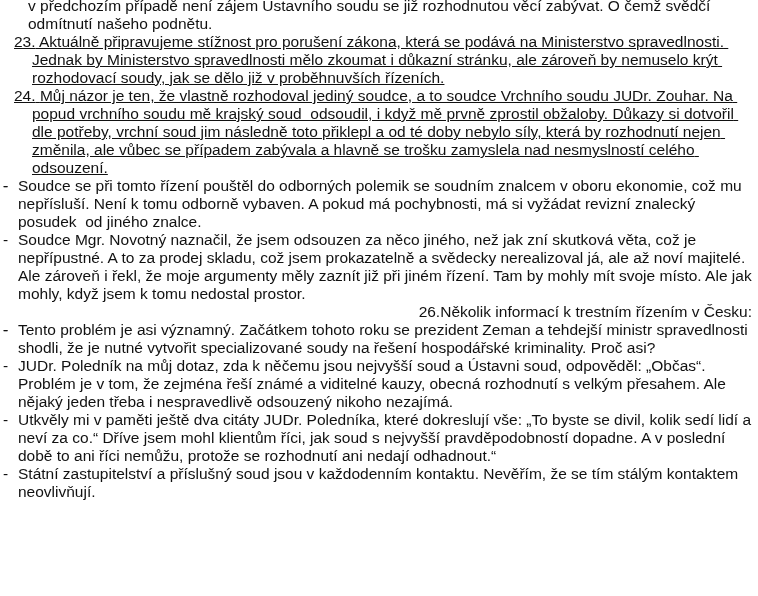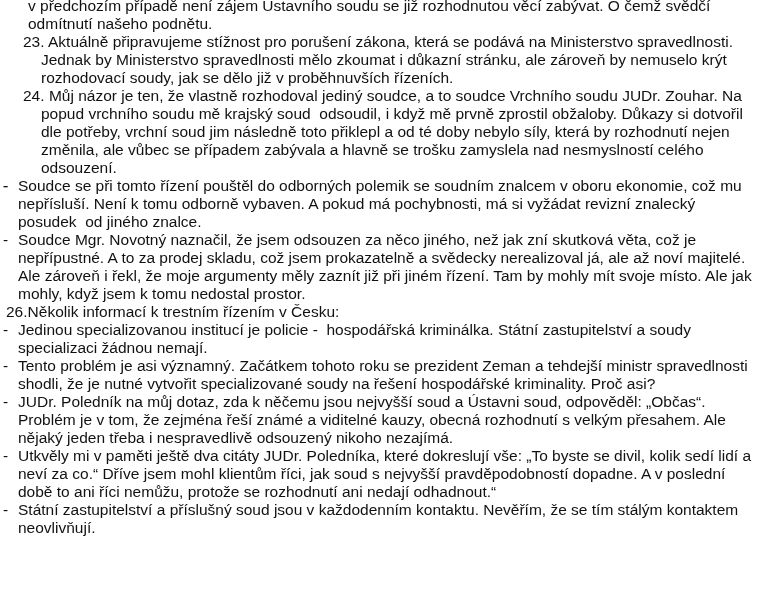--- a/index.html
+++ b/index.html
@@ -17,23 +17,23 @@
     color: #111111;
     margin-top: -3px;
     padding-right: 6px;
     box-sizing: border-box;
     width: 758px;
   }
   .block { position: relative; }
   
   .continuation { padding-left: 28px; }
   
-  .numbered { padding-left: 41px; text-indent: -18px; }
+  .numbered { padding-left: 32px; text-indent: -18px; text-decoration: underline; }
   
-  .numbered-tight { padding-left: 28px; text-indent: -22px; }
+  .numbered-tight { padding-left: 28px; text-indent: -22px; text-align: right; }
   
   .bullet { padding-left: 18px; }
   .bullet .marker { position: absolute; left: 3px; top: 0; }
   .txt { white-space: pre-wrap; }
 </style>
 </head>
 <body>
 
 <div class="doc">
 
@@ -45,21 +45,21 @@
 
 
   <div class="block bullet"><span class="marker">-</span></div>
 
   <div class="block bullet"><span class="marker">-</span><span class="txt">Soudce se při tomto řízení pouštěl do odborných polemik se soudním znalcem v oboru ekonomie, což mu nepřísluší. Není k tomu odborně vybaven. A pokud má pochybnosti, má si vyžádat revizní znalecký posudek  od jiného znalce.</span></div>
 
   <div class="block bullet"><span class="marker">-</span><span class="txt">Soudce Mgr. Novotný naznačil, že jsem odsouzen za něco jiného, než jak zní skutková věta, což je nepřípustné. A to za prodej skladu, což jsem prokazatelně a svědecky nerealizoval já, ale až noví majitelé. Ale zároveň i řekl, že moje argumenty měly zaznít již při jiném řízení. Tam by mohly mít svoje místo. Ale jak mohly, když jsem k tomu nedostal prostor.</span></div>
 
   <div class="block numbered-tight"><span class="num">26.</span><span class="txt">Několik informací k trestním řízením v Česku:</span></div>
 
-  <div class="block bullet"><span class="marker">-</span><span class="txt">Jedinou specializovanou institucí je policie -  hospodářská kriminálka. Státní zastupitelství a soudy specializaci žádnou nemají.</span></div>
+  <div class="block bullet"><span class="marker">-</span></div>
 
   <div class="block bullet"><span class="marker">-</span><span class="txt">Tento problém je asi významný. Začátkem tohoto roku se prezident Zeman a tehdejší ministr spravedlnosti shodli, že je nutné vytvořit specializované soudy na řešení hospodářské kriminality. Proč asi?</span></div>
 
   <div class="block bullet"><span class="marker">-</span><span class="txt">JUDr. Poledník na můj dotaz, zda k něčemu jsou nejvyšší soud a Ústavni soud, odpověděl: „Občas“. Problém je v tom, že zejména řeší známé a viditelné kauzy, obecná rozhodnutí s velkým přesahem. Ale nějaký jeden třeba i nespravedlivě odsouzený nikoho nezajímá.</span></div>
 
   <div class="block bullet"><span class="marker">-</span><span class="txt">Utkvěly mi v paměti ještě dva citáty JUDr. Poledníka, které dokreslují vše: „To byste se divil, kolik sedí lidí a neví za co.“ Dříve jsem mohl klientům říci, jak soud s nejvyšší pravděpodobností dopadne. A v poslední době to ani říci nemůžu, protože se rozhodnutí ani nedají odhadnout.“</span></div>
 
   <div class="block bullet"><span class="marker">-</span><span class="txt">Státní zastupitelství a příslušný soud jsou v každodenním kontaktu. Nevěřím, že se tím stálým kontaktem neovlivňují.</span></div>
 
 </div>

